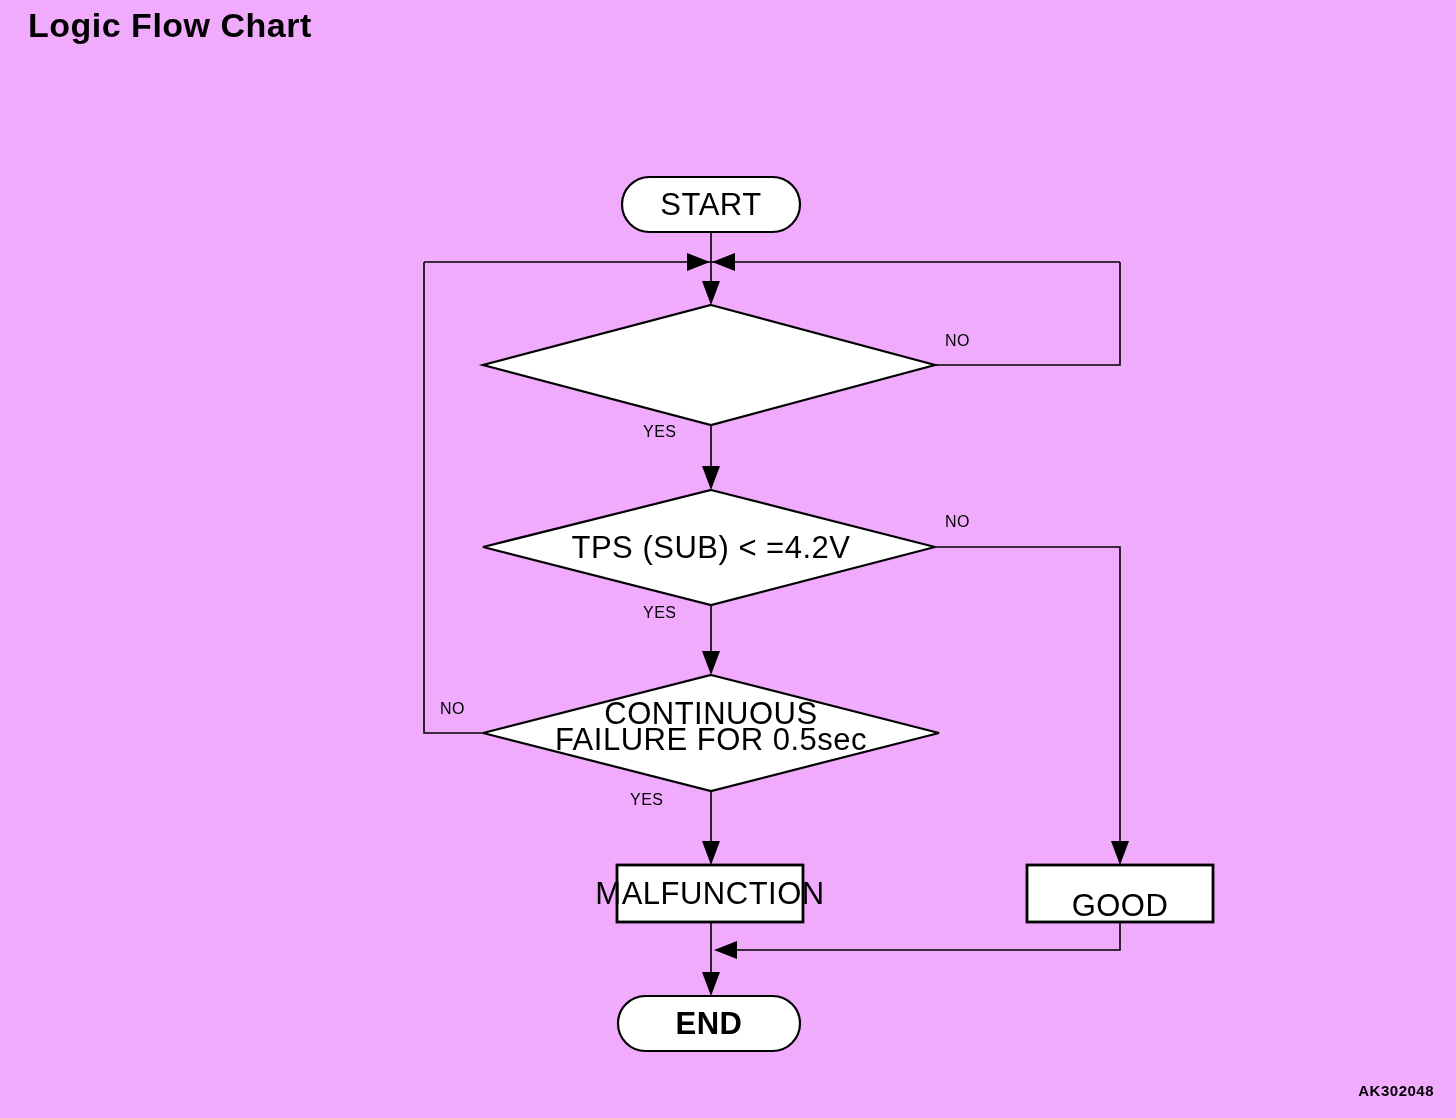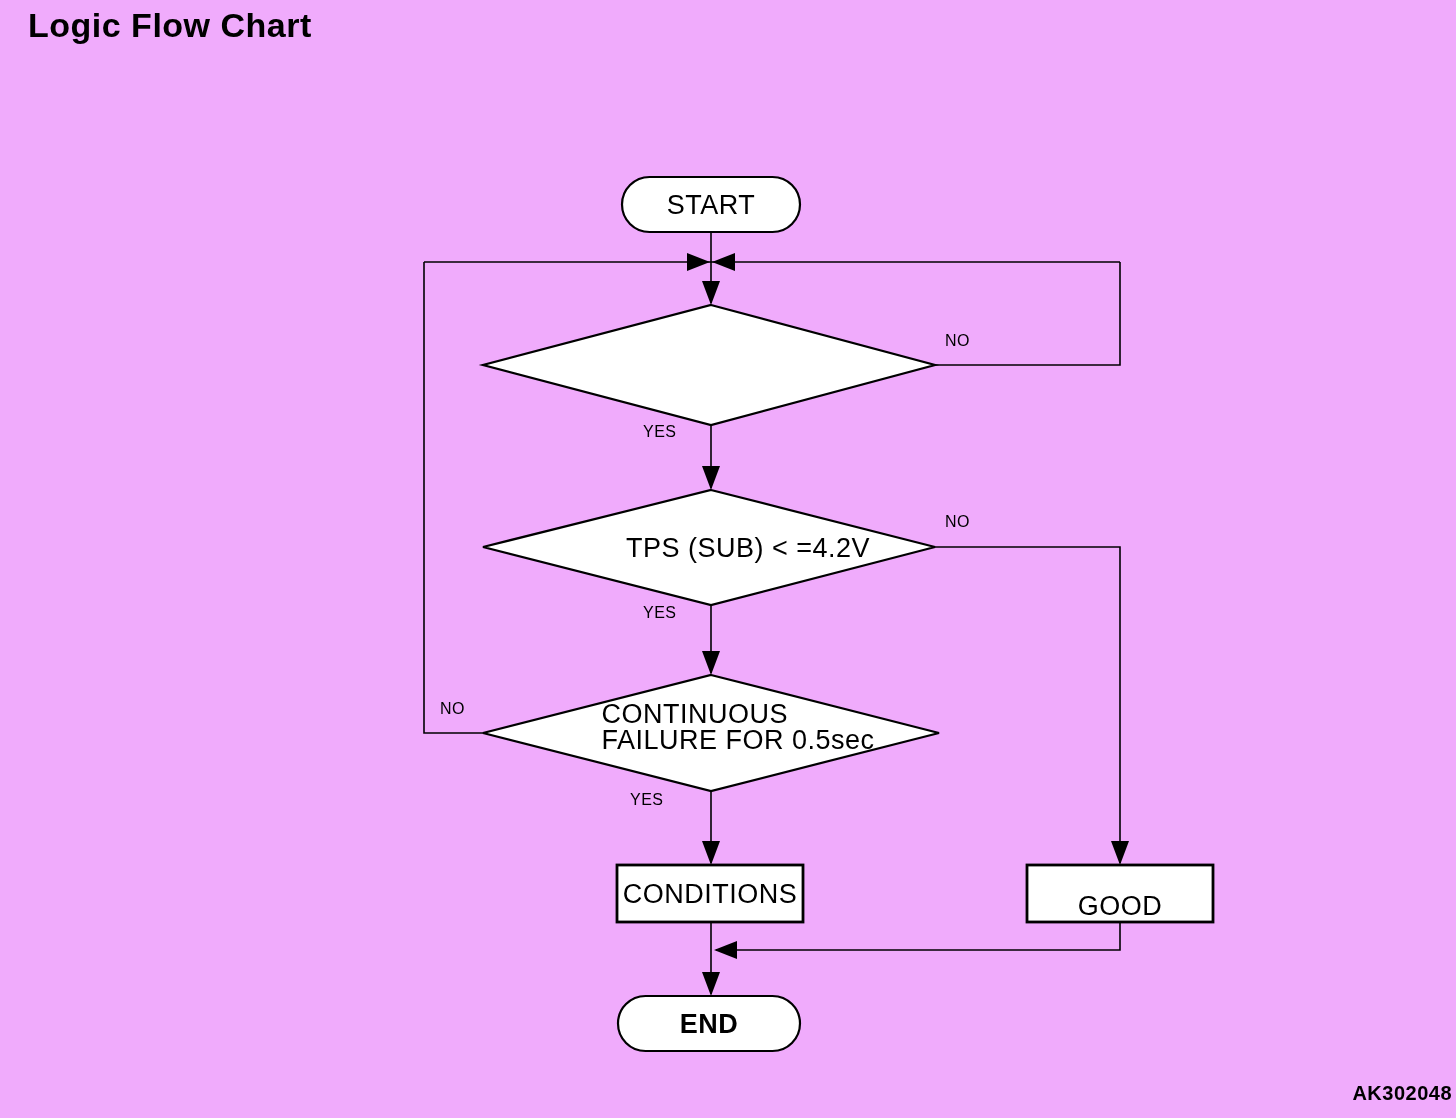--- a/index.html
+++ b/index.html
@@ -29,39 +29,39 @@
   }
   .connector { stroke: #000; stroke-width: 1.6; fill: none; }
   .node-shape { stroke: #000; fill: #fff; }
   .diamond { stroke-width: 2.2; }
   .stadium { stroke-width: 2.2; }
   .procbox { stroke-width: 2.8; }
   .arrowhead { fill: #000; stroke: none; }
   .node-label {
     position: absolute;
     transform: translate(-50%, -50%);
-    font-size: 27px;
+    font-size: 31px;
     letter-spacing: 0.5px;
-    text-align: left;
+    text-align: center;
     white-space: pre-line;
     line-height: 26px;
     color: #000;
   }
   .edge-label {
     position: absolute;
     font-size: 16px;
     letter-spacing: 0.5px;
     white-space: nowrap;
     color: #000;
   }
   .footer-code {
     position: absolute;
-    right: 4px;
+    right: 22px;
     top: 1082px;
-    font-size: 20px;
+    font-size: 15px;
     font-weight: bold;
     letter-spacing: 0.5px;
     color: #000;
   }
 </style>
 </head>
 <body>
 
 <div class="page">
 
@@ -93,24 +93,24 @@
     <rect class="node-shape stadium" x="622" y="177" width="178" height="55" rx="27.5" ry="27.5"></rect>
     <polygon class="node-shape diamond" points="711,305 935,365 711,425 483,365"></polygon>
     <polygon class="node-shape diamond" points="711,490 935,547 711,605 483,547"></polygon>
     <polygon class="node-shape diamond" points="711,675 939,733 711,791 483,733"></polygon>
     <rect class="node-shape procbox" x="617" y="865" width="186" height="57"></rect>
     <rect class="node-shape procbox" x="1027" y="865" width="186" height="57"></rect>
     <rect class="node-shape stadium" x="618" y="996" width="182" height="55" rx="27.5" ry="27.5"></rect>
   </svg>
 
   <div class="node-label" style="left:711px; top:205px;">START</div>
-  <div class="node-label" style="left:748px; top:548px;">TPS (SUB) &lt; =4.2V</div>
-  <div class="node-label" style="left:738px; top:727px;">CONTINUOUS
+  <div class="node-label" style="left:711px; top:548px;">TPS (SUB) &lt; =4.2V</div>
+  <div class="node-label" style="left:711px; top:727px;">CONTINUOUS
 FAILURE FOR 0.5sec</div>
-  <div class="node-label" style="left:710px; top:894px;">CONDITIONS</div>
+  <div class="node-label" style="left:710px; top:894px;">MALFUNCTION</div>
   <div class="node-label" style="left:1120px; top:906px;">GOOD</div>
   <div class="node-label" style="left:709px; top:1024px;font-weight:bold;">END</div>
 
   <div class="edge-label" style="left:945px; top:332px;">NO</div>
   <div class="edge-label" style="left:643px; top:423px;">YES</div>
   <div class="edge-label" style="left:945px; top:513px;">NO</div>
   <div class="edge-label" style="left:643px; top:604px;">YES</div>
   <div class="edge-label" style="left:440px; top:700px;">NO</div>
   <div class="edge-label" style="left:630px; top:791px;">YES</div>
 

